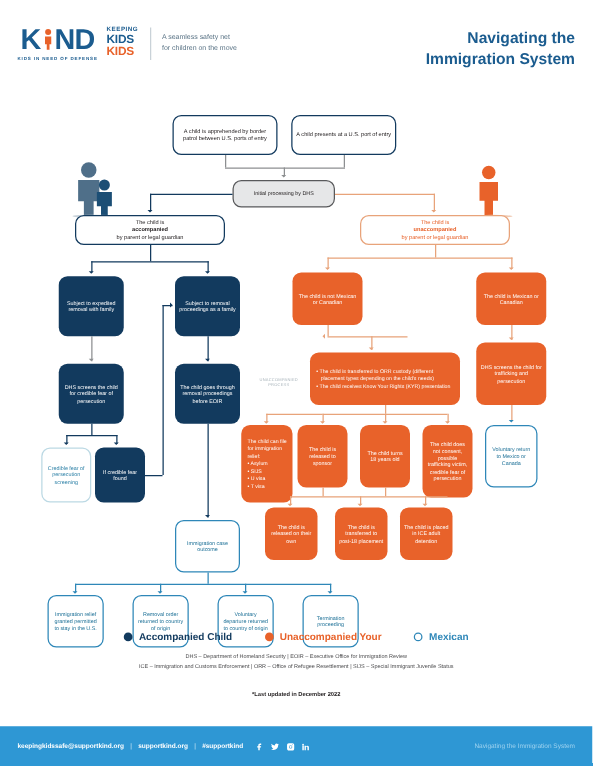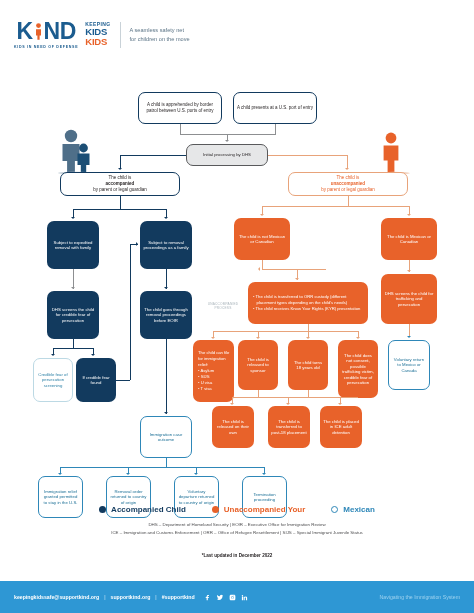--- a/index.html
+++ b/index.html
@@ -117,20 +117,22 @@
         <div class="kks-2">KIDS</div>
         <div class="kks-3">KIDS</div>
       </div>
       <div class="divider-v"></div>
       <div class="tagline">
         <div>A seamless safety net</div>
         <div>for children on the move</div>
       </div>
     </div>
     <div class="doc-title">
+      <div>Navigating the</div>
+      <div>Immigration System</div>
     </div>
   </div>
 
   <div class="canvas">
 
     <svg style="position:absolute;left:56px;top:56px;" width="38" height="46" viewBox="0 0 38 46">
       <circle cx="15" cy="8" r="6.2" fill="#4f6f89"></circle>
       <path d="M6.5 16 h17 v17 h-4.6 v12 h-7.8 v-12 h-4.6 z" fill="#4f6f89"></path>
       <circle cx="27.5" cy="20" r="4.4" fill="#1b4e75"></circle>
       <path d="M21.5 25.5 h12 v11.5 h-3.3 v8 h-5.4 v-8 h-3.3 z" fill="#1b4e75"></path>

